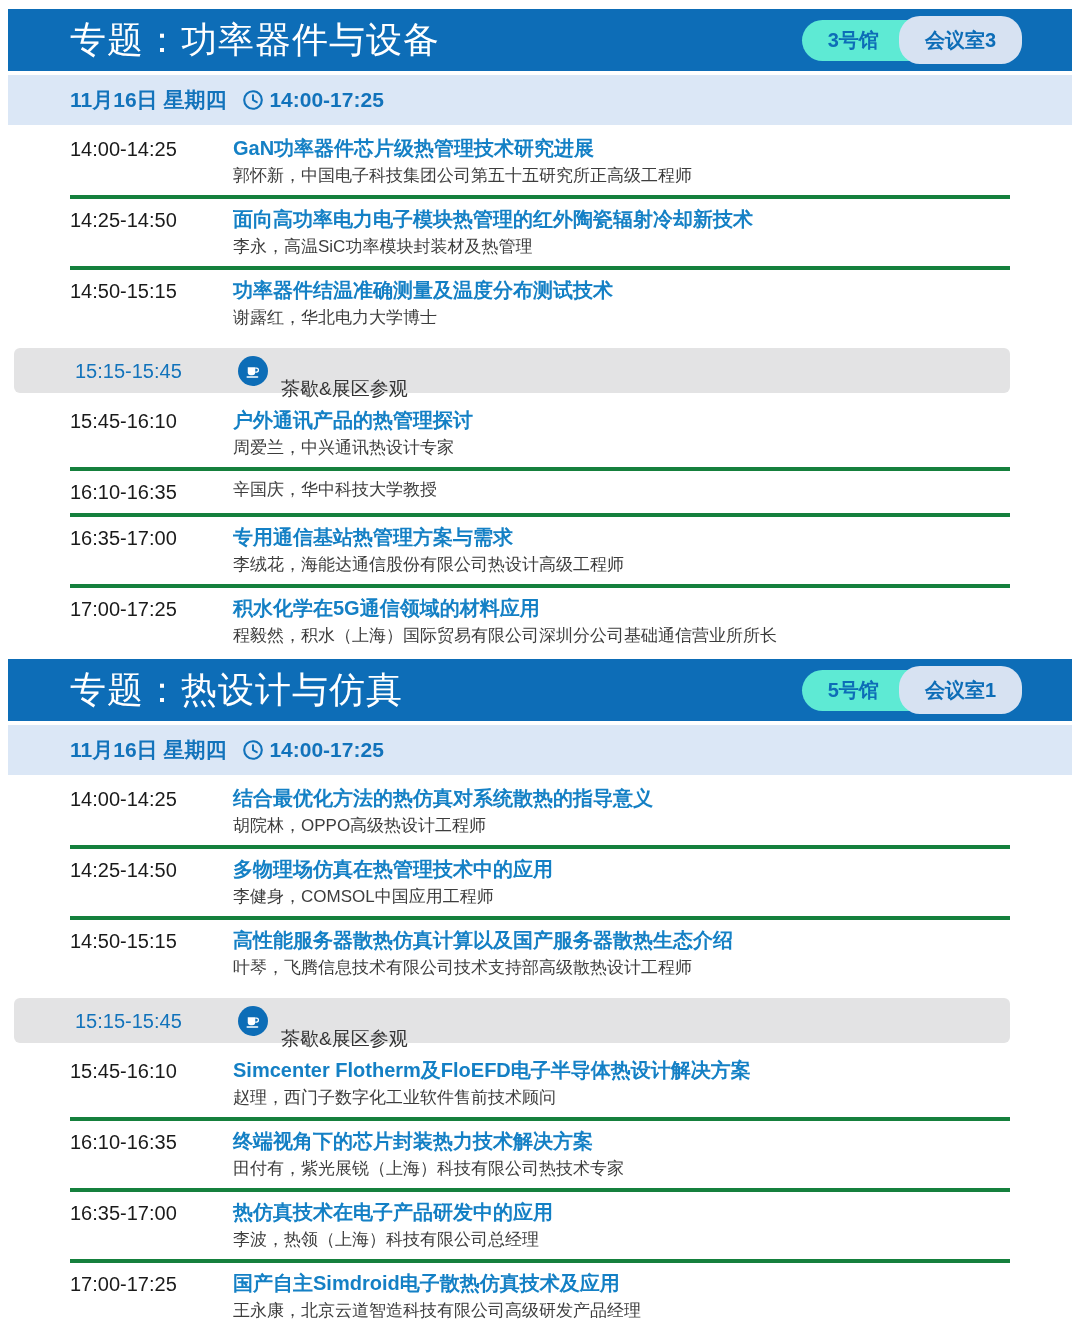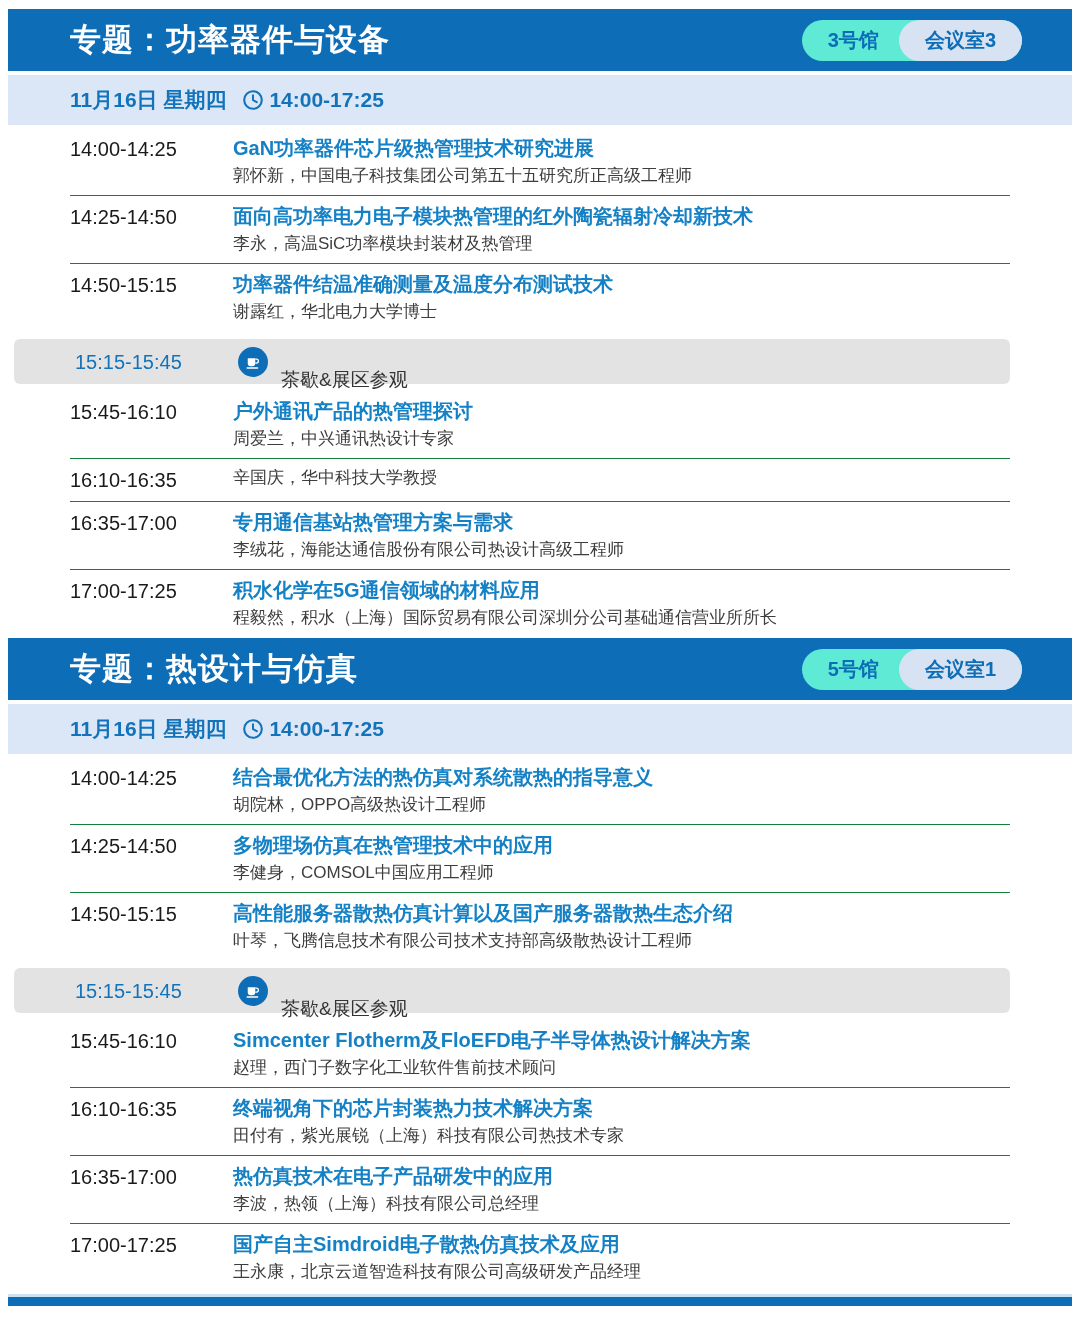--- a/index.html
+++ b/index.html
@@ -8,40 +8,40 @@
     font-family:"Liberation Sans","DejaVu Sans",sans-serif;
     -webkit-font-smoothing:antialiased;
   }
   .page{padding:9px 8px 0;}
 
   .sec-header{
     height:62px;background:var(--header-bg,#0d6db7);
     display:flex;align-items:center;justify-content:space-between;
     padding:0 50px 0 62px;margin-bottom:4px;
   }
-  .sec-title{color:#fff;font-size:31px;font-weight:bold;letter-spacing:1px;}
+  .sec-title{color:#fff;font-size:36px;font-weight:normal;letter-spacing:1px;}
   .badge{
     background:#5eead4;border-radius:21px;height:41px;display:flex;align-items:center;
     font-size:20px;font-weight:bold;color:var(--header-bg,#0d6db7);
   }
   .badge-hall{padding:0 20px 0 26px;}
   .badge-room{
-    background:var(--chip-bg,#d7e2f2);border-radius:21px;height:41px;
+    background:var(--chip-bg,#d7e2f2);border-radius:21px;height:48px;
     display:flex;align-items:center;padding:0 26px;
   }
 
   .date-band{
     height:50px;background:var(--band-bg,#dbe7f6);
     display:flex;align-items:center;padding-left:62px;
     color:var(--accent,#1273bb);font-weight:bold;font-size:21px;
   }
   .date-band .clock{margin:0 5px 0 16px;display:flex;color:var(--accent,#1273bb);}
 
   .rows{padding:3px 62px 0;}
-  .row{display:flex;align-items:flex-start;padding:8px 0 9px;border-bottom:1px solid #15803d;}
+  .row{display:flex;align-items:flex-start;padding:8px 0 9px;border-bottom:4px solid #15803d;}
   .row.no-divider{border-bottom-color:transparent;}
   .time{width:163px;flex:none;font-size:20px;color:#1a1a1a;padding-top:2px;}
   .talk-title{font-size:20px;font-weight:bold;color:var(--title-color,#1480c5);line-height:24px;margin-bottom:5px;}
   .speaker{font-size:17px;color:#3d3d3d;line-height:21px;}
 
   .break-row{
     background:var(--break-bg,#e3e3e4);border-radius:6px;height:45px;
     margin:7px 0 7px -56px;display:flex;align-items:center;
     padding:0 0 0 61px;border:none;
   }

